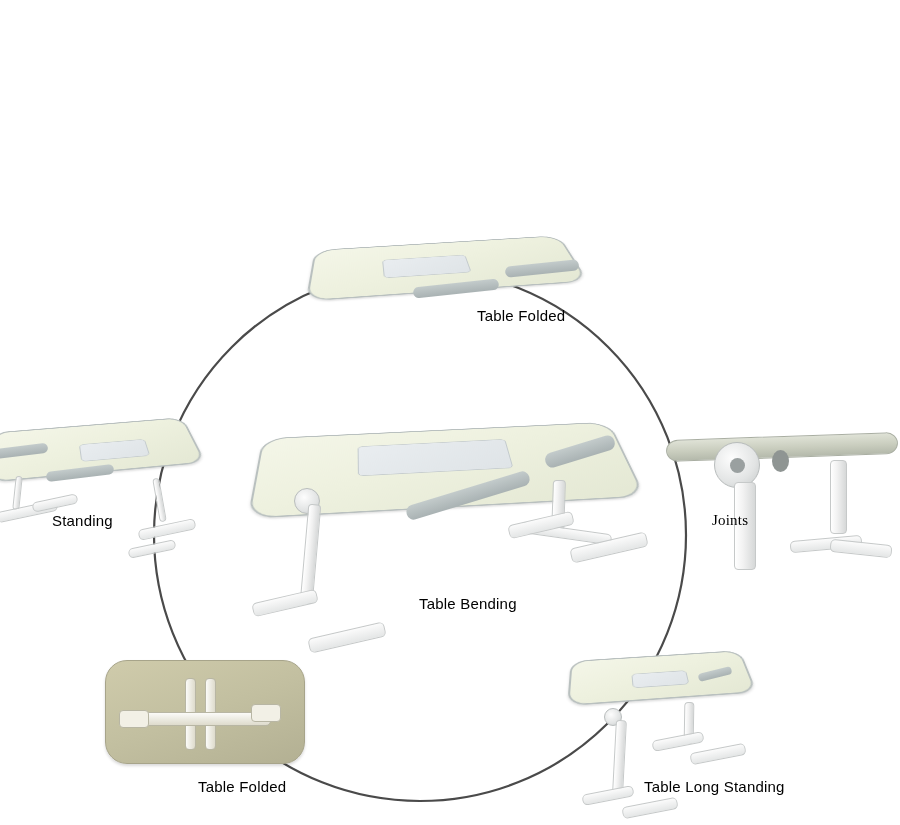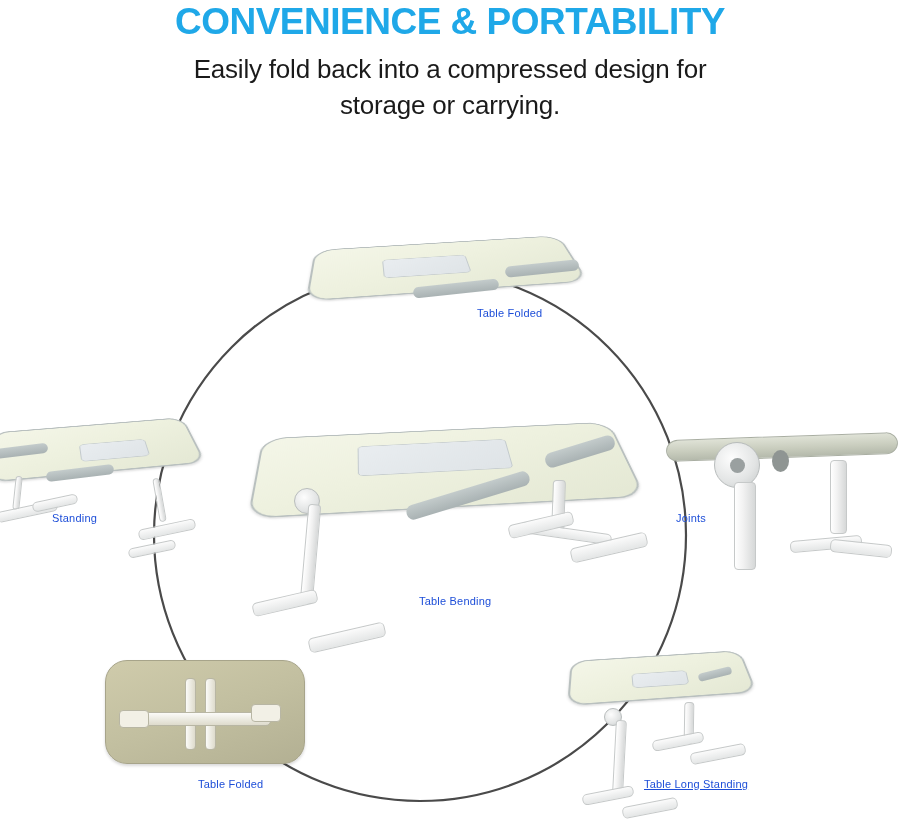--- a/index.html
+++ b/index.html
@@ -56,22 +56,22 @@
     pointer-events: none;
   }
 
   
   .figure {
     position: absolute;
   }
 
   .caption {
     position: absolute;
-    font-size: 11px;
-    color: #1d4ed8;
+    font-size: 15px;
+    color: #000000;
     letter-spacing: 0.2px;
     white-space: nowrap;
   }
 
   
   .top-surface {
     position: absolute;
     background: linear-gradient(160deg, #f4f6e8 0%, #eef1df 45%, #e4e8d4 100%);
     border: 2px solid #b9c0bf;
     border-radius: 16px;
@@ -238,27 +238,20 @@
   #fig-long .foot-l1 { left: 34px; top: 154px; width: 52px; height: 11px; transform: rotate(-11deg); }
   #fig-long .foot-l2 { left: 74px; top: 166px; width: 56px; height: 12px; transform: rotate(-11deg); }
   #fig-long .foot-r1 { left: 104px; top: 100px; width: 52px; height: 11px; transform: rotate(-11deg); }
   #fig-long .foot-r2 { left: 142px; top: 112px; width: 56px; height: 12px; transform: rotate(-11deg); }
 </style>
 </head>
 <body>
 
 <div id="infographic">
 
-  <div class="header">
-    <div class="headline">CONVENIENCE &amp; PORTABILITY</div>
-    <div class="subhead">
-      <div>Easily fold back into a compressed design for</div>
-      <div>storage or carrying.</div>
-    </div>
-  </div>
 
   <svg id="circle-layer" viewBox="0 0 900 825">
     <circle cx="420" cy="535" r="266" fill="none" stroke="#4a4a4a" stroke-width="2.2"></circle>
   </svg>
 
   <div class="figure" id="fig-folded-top">
     <div class="top-surface"></div>
     <div class="vent"></div>
     <div class="pad pad-a"></div>
     <div class="pad pad-b"></div>
@@ -298,21 +291,21 @@
   <div class="figure" id="fig-joints">
     <div class="slab"></div>
     <div class="joint-knob big-knob"></div>
     <div class="knob-core"></div>
     <div class="hole"></div>
     <div class="leg-post post-a"></div>
     <div class="leg-post post-b"></div>
     <div class="leg-foot foot-a"></div>
     <div class="leg-foot foot-b"></div>
   </div>
-  <div class="caption" style="left:676px; top:512px;">Joints</div>
+  <div class="caption" style="left:712px; top:512px;font-family:Liberation Serif, serif;">Joints</div>
 
   <div class="figure" id="fig-folded-bottom">
     <div class="under-plate"></div>
     <div class="rail-v1"></div>
     <div class="rail-v2"></div>
     <div class="rail-h"></div>
     <div class="clip-a"></div>
     <div class="clip-b"></div>
   </div>
   <div class="caption" style="left:198px; top:778px;">Table Folded</div>
@@ -322,15 +315,15 @@
     <div class="vent"></div>
     <div class="pad pad-b"></div>
     <div class="joint-knob knob"></div>
     <div class="leg-post post-l"></div>
     <div class="leg-post post-r"></div>
     <div class="leg-foot foot-l1"></div>
     <div class="leg-foot foot-l2"></div>
     <div class="leg-foot foot-r1"></div>
     <div class="leg-foot foot-r2"></div>
   </div>
-  <div class="caption" style="left:644px; top:778px;text-decoration:underline;">Table Long Standing</div>
+  <div class="caption" style="left:644px; top:778px;">Table Long Standing</div>
 
 </div>
 
 </body></html>

